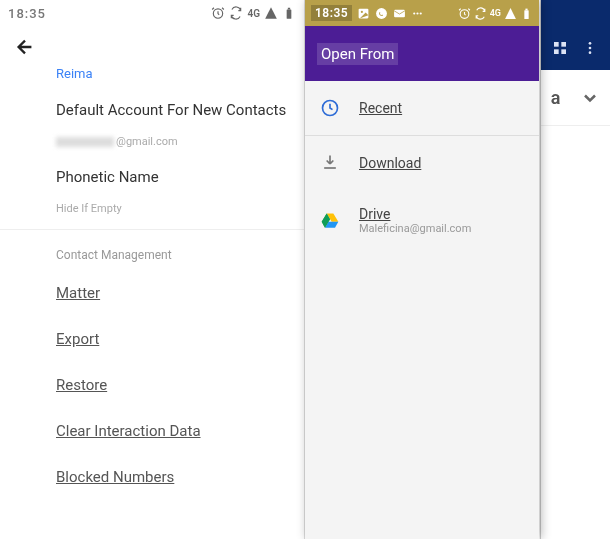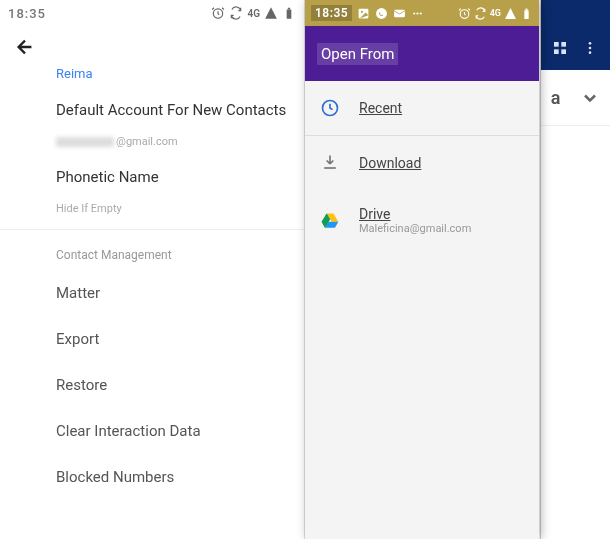--- a/index.html
+++ b/index.html
@@ -66,20 +66,21 @@
     .setting-title { font-size: 15px; color: #333; }
     .setting-sub { font-size: 11px; color: #aaa; margin-top: 16px; }
     .divider { height: 1px; background: #eee; margin: 4px 0; }
     .list-plain {
       padding-left: 56px;
     }
     .list-plain .item {
       font-size: 15px;
       color: #555;
       padding: 14px 0;
+      text-decoration: underline;
     }
     .blur-strip {
       display: inline-block;
       width: 58px;
       height: 10px;
       background: #ddd;
       filter: blur(2px);
       vertical-align: middle;
       margin-right: 2px;
     }

